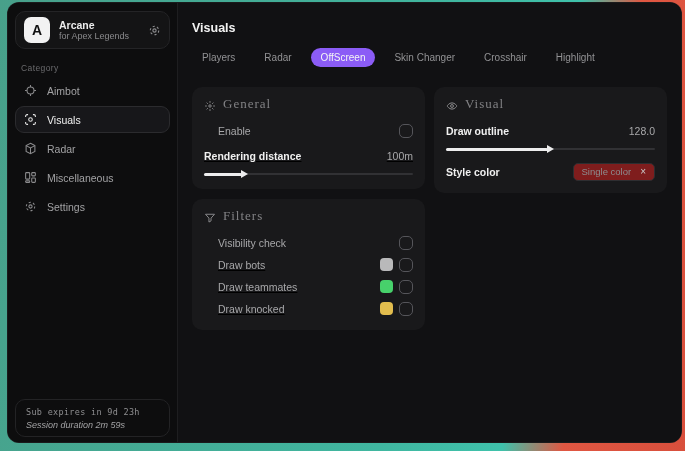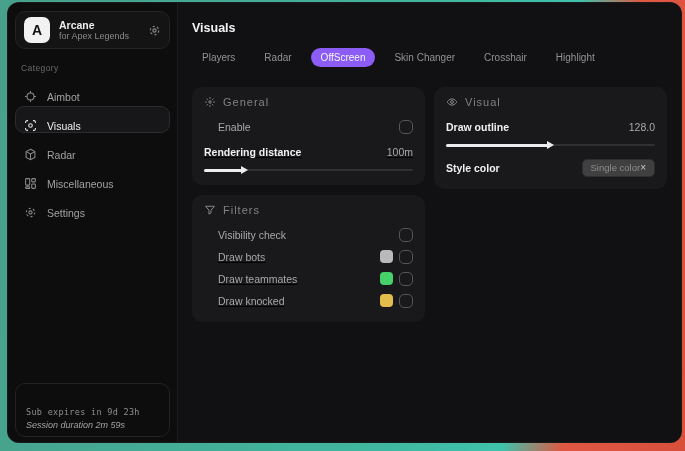--- a/index.html
+++ b/index.html
@@ -33,54 +33,54 @@
   .logo-title { color:#ececec; font-size:10.5px; font-weight:bold; }
   .logo-sub { color:#8a8a8c; font-size:9px; }
   .icon { display:inline-flex; align-items:center; justify-content:center; color:#8b8b8d; }
   .icon svg { display:block; }
   .category {
     color:#6a6a6d; font-size:8.5px; letter-spacing:0.4px;
     margin:14px 0 4px 6px;
   }
   .nav { display:flex; flex-direction:column; gap:2px; }
   .nav-item {
-    display:flex; align-items:flex-end; gap:10px; height:27px;
+    display:flex; align-items:center; gap:10px; height:27px;
     padding:0 8px; border-radius:9px; border:1px solid transparent;
     color:#a2a2a4; font-size:10.5px; cursor:pointer;
   }
   .nav-item.active {
     background:#17171a; border-color:#2b2b2e; color:#f0f0f0;
   }
   .nav-item .icon { color:#8b8b8d; }
   .nav-item.active .icon { color:#e8e8e8; }
   .spacer { flex:1; }
   .footer-card {
-    border:1px solid #232325; border-radius:10px; padding:23px 10px 6px 10px;
+    border:1px solid #232325; border-radius:10px; padding:7px 10px 6px 10px;
     display:flex; flex-direction:column; gap:3px;
   }
   .footer-line1 { font-family:"DejaVu Sans Mono", monospace; font-size:8.5px; color:#8f8f91; letter-spacing:0.3px; }
   .footer-line2 { font-size:9px; color:#a3a3a5;font-style:italic; }
   
   .main { flex:1; background:#111113; padding:18px 15px 0 14px; }
   .page-title { color:#f2f2f2; font-size:12.5px; font-weight:bold; }
   .tabs { display:flex; align-items:center; gap:9px; margin-top:13px; }
   .tab {
     color:#929294; font-size:10px; padding:4px 10px; border-radius:99px;
     cursor:pointer; white-space:nowrap;
   }
   .tab.active { background:#8b5cf6; color:#f5f5f5; }
   .content { display:flex; gap:9px; margin-top:20px; align-items:flex-start; }
   .col { display:flex; flex-direction:column; gap:10px; width:233px; }
   .panel {
     background:#19191b; border-radius:10px; padding:9px 12px 11px 12px;
   }
   .panel-header {
-    display:flex; align-items:flex-start; gap:7px; margin-bottom:8px;
-    color:#828285; font-family:Liberation Sans, sans-serif;
-    font-size:11px; letter-spacing:1px;
+    display:flex; align-items:flex-end; gap:7px; margin-bottom:8px;
+    color:#828285; font-family:Liberation Serif, serif;
+    font-size:13px; letter-spacing:1px;
   }
   .row {
     display:flex; align-items:center; justify-content:space-between;
     height:21px;
   }
   .row + .row { margin-top:1px;text-decoration:underline; }
   .lbl { color:#a8a8aa; font-size:10.5px;padding-left:14px; }
   .lbl-strong { color:#f0f0f0; font-size:10.5px; font-weight:bold; }
   .val { color:#a8a8aa; font-size:10.5px; }
   .checkbox {
@@ -91,22 +91,22 @@
   .swatch { width:13px; height:13px; border-radius:4px; cursor:pointer; }
   .slider { position:relative; height:8px; margin-top:4px; cursor:pointer; }
   .slider .track { position:absolute; left:0; right:0; top:3px; height:2px; background:#313134; border-radius:2px; }
   .slider .fill { position:absolute; left:0; top:2.5px; height:3px; background:#ededee; border-radius:2px; }
   .slider .thumb {
     position:absolute; top:0; width:0; height:0; margin-left:-1px;
     border-top:4px solid transparent; border-bottom:4px solid transparent;
     border-left:7px solid #ededee;
   }
   .tag {
-    display:flex; align-items:center; height:18px; padding:0 8px;
-    background:#404040; border:1px solid #2e2e31; border-radius:5px; cursor:pointer;
+    display:flex; align-items:center; gap:9px; height:18px; padding:0 8px;
+    background:#7f1d1d; border:1px solid #2e2e31; border-radius:5px; cursor:pointer;
   }
   .tag-label { color:#8d8d90; font-size:9.5px; }
   .tag-close { color:#cccccd; font-size:10px; cursor:pointer; line-height:1; }
 </style>
 </head>
 <body>
 
 <div class="window">
 
   <aside class="sidebar">

